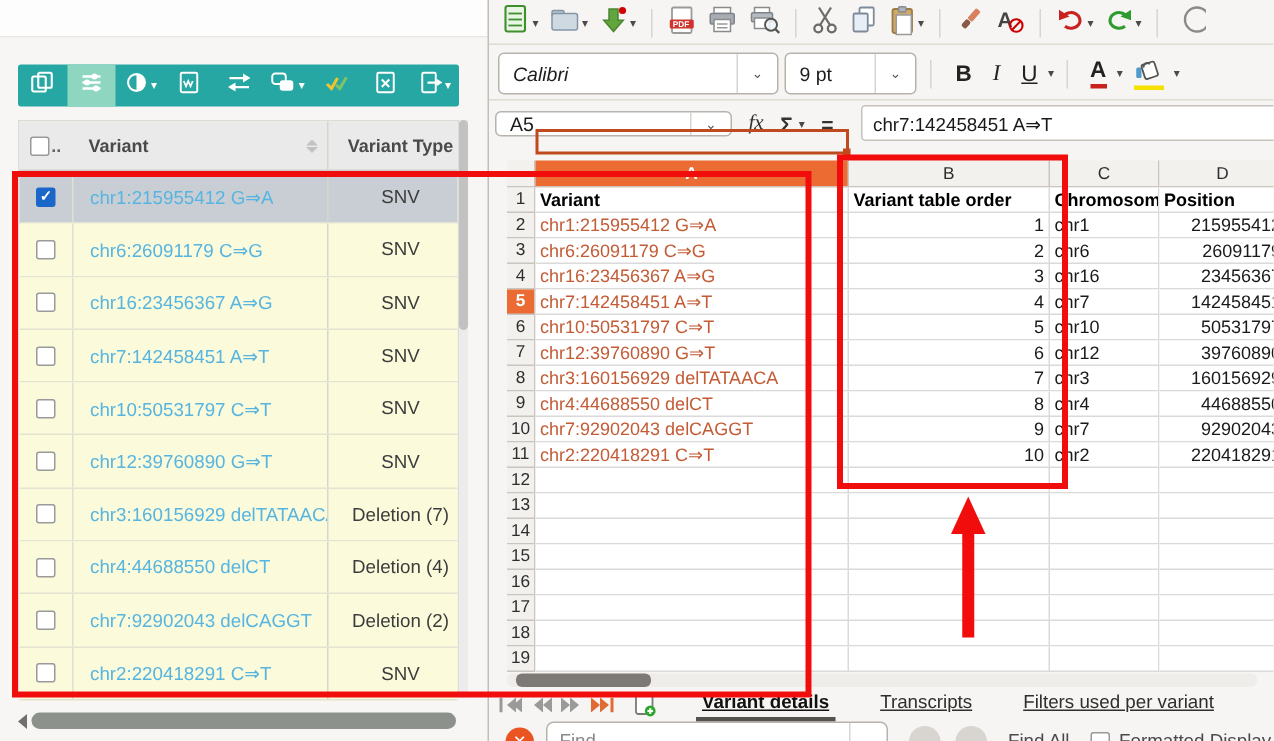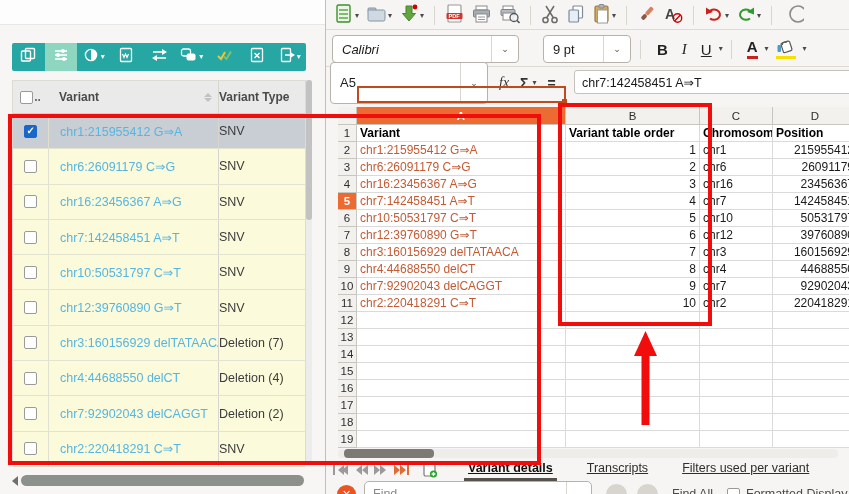--- a/index.html
+++ b/index.html
@@ -14,21 +14,21 @@
   .tb-btn{flex:1;display:flex;align-items:center;justify-content:center;gap:2px;cursor:pointer;}
   .tb-btn.active{background:var(--tealActive);}
   .tb-caret{color:#fff;font-size:8px;line-height:1;}
 
   #variant-card{position:absolute;left:12px;top:80px;width:294px;height:385px;background:#fff;
                 border:1px solid #dcdcd4;box-sizing:border-box;}
   #vt-header{display:flex;height:32px;background:#eaeaea;border-bottom:1px solid #cfcfc7;
              font-size:12px;font-weight:bold;color:#4a4a4a;align-items:center;}
   .vt-col-cb{width:35px;display:flex;align-items:center;justify-content:center;gap:1px;box-sizing:border-box;}
   .vt-col-variant{width:170px;padding-left:11px;box-sizing:border-box;position:relative;display:flex;align-items:center;}
-  .vt-col-type{flex:1;box-sizing:border-box;border-left:1px solid #d6d6cc;height:100%;display:flex;align-items:center;}
+  .vt-col-type{flex:1;padding-left:10px;box-sizing:border-box;border-left:1px solid #d6d6cc;height:100%;display:flex;align-items:center;justify-content:center;}
   .vt-row{display:flex;height:35.3px;background:var(--rowYellow);border-bottom:1px solid #e3e3d2;
           font-size:12.5px;align-items:stretch;box-sizing:border-box;}
   .vt-row.selected{background:var(--rowSelected);}
   .vt-row .vt-col-variant{border-left:1px solid #e0e0d0;}
   .vt-link{color:var(--linkBlue);text-decoration:none;cursor:pointer;white-space:nowrap;overflow:hidden;}
   .vt-type{color:#3c3c3c;}
   .cbx{width:13px;height:13px;border:1px solid #9a9a9a;border-radius:2px;background:#fff;display:inline-block;box-sizing:border-box;}
   .cbx.checked{background:#1a66c9;border-color:#1a66c9;position:relative;}
   .cbx.checked::after{content:"✓";position:absolute;left:1.5px;top:-1px;color:#fff;font-size:10px;font-weight:bold;}
   .hdr-dots{color:#666;font-weight:bold;}
@@ -50,28 +50,28 @@
   .ctb-sep{width:1px;height:19px;background:#d8d4ce;margin:0 5px;}
   .caret{font-size:8px;color:#4a4a4a;line-height:1;}
   #calc-tb1-line{position:absolute;left:0;top:29px;width:530px;height:1px;background:#dedad4;}
 
   #calc-tb2{position:absolute;left:6px;top:33px;height:32px;display:flex;align-items:center;}
   .combo{background:#fff;border:1px solid #b7b3ac;border-radius:4px;height:28px;display:flex;align-items:center;box-sizing:border-box;}
   .combo .val{padding:0 9px;font-size:13px;color:#1c1c1c;flex:1;}
   .combo .dd{width:26px;height:100%;border-left:1px solid #d8d4ce;display:flex;align-items:center;justify-content:center;color:#555;font-size:9px;}
   #font-name{width:187px;}
   #font-name .val{font-style:italic;}
-  #font-size{width:88px;margin-left:24px;}
+  #font-size{width:88px;margin-left:4px;}
   .fmt-btn{font-size:15px;color:#222;margin:0 7px;cursor:pointer;}
   #calc-tb2-line{position:absolute;left:0;top:66px;width:530px;height:1px;background:#dedad4;}
   .color-A{font-weight:bold;font-size:15px;color:#222;border-bottom:3px solid #c9211e;line-height:1.1;}
   .hl-bar{border-bottom:3px solid #f5e000;line-height:1;}
 
   #formula-row{position:absolute;left:4px;top:69px;height:27px;display:flex;align-items:center;}
-  #name-box{width:158px;height:42px;justify-content:flex-end;}
+  #name-box{width:158px;height:17px;justify-content:flex-end;}
   #name-box .val{font-size:13px;}
   .fbar-ic{margin-left:11px;font-size:14px;color:#333;}
   #fx{font-style:italic;font-family:"Liberation Serif",serif;}
   #formula-input{position:absolute;left:248px;top:1px;width:286px;height:24px;background:#fff;
                  border:1px solid #c6c2bb;border-radius:3px;font-size:12.5px;color:#1a1a1a;
                  display:flex;align-items:center;padding-left:7px;box-sizing:border-box;}
 
   #grid{position:absolute;left:12px;top:107px;display:grid;
         grid-template-columns:19px 209px 134px 73px 85px;
         grid-template-rows:18px repeat(19,17px);}

